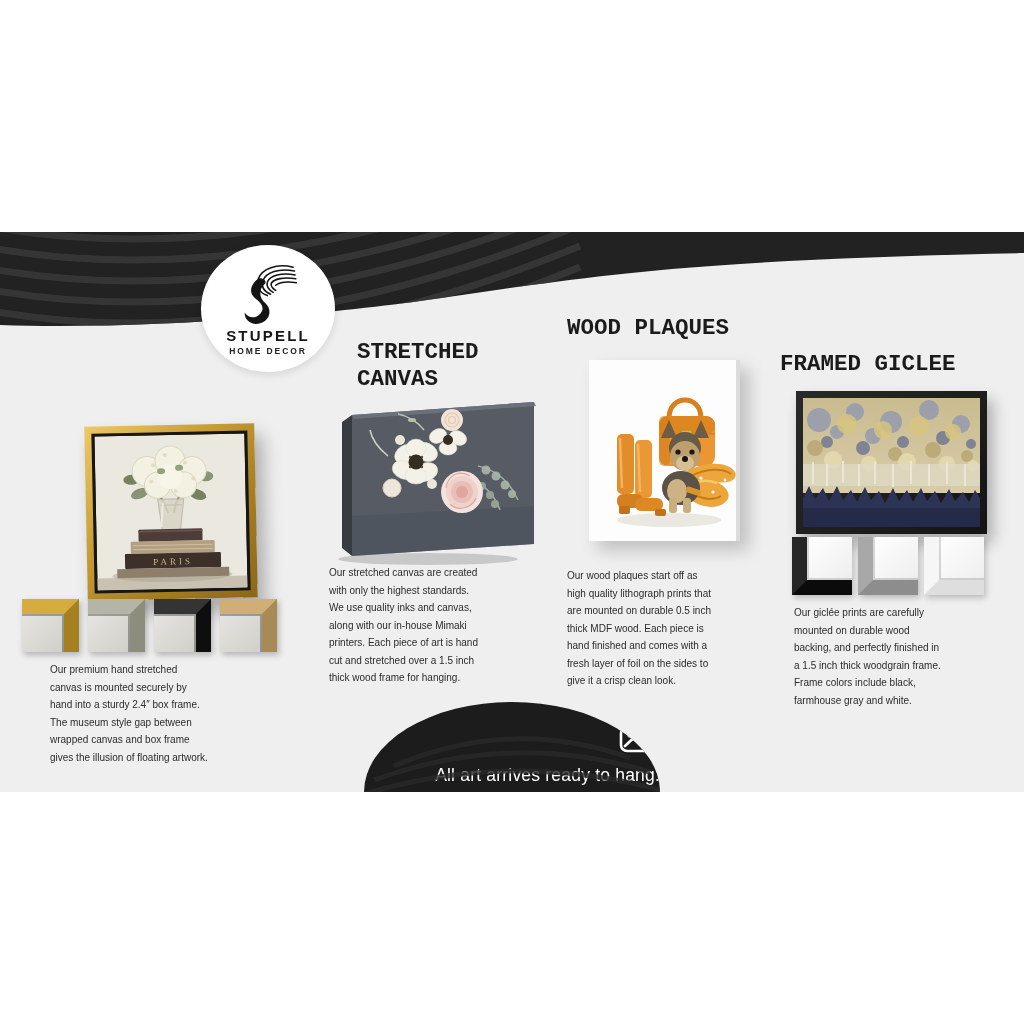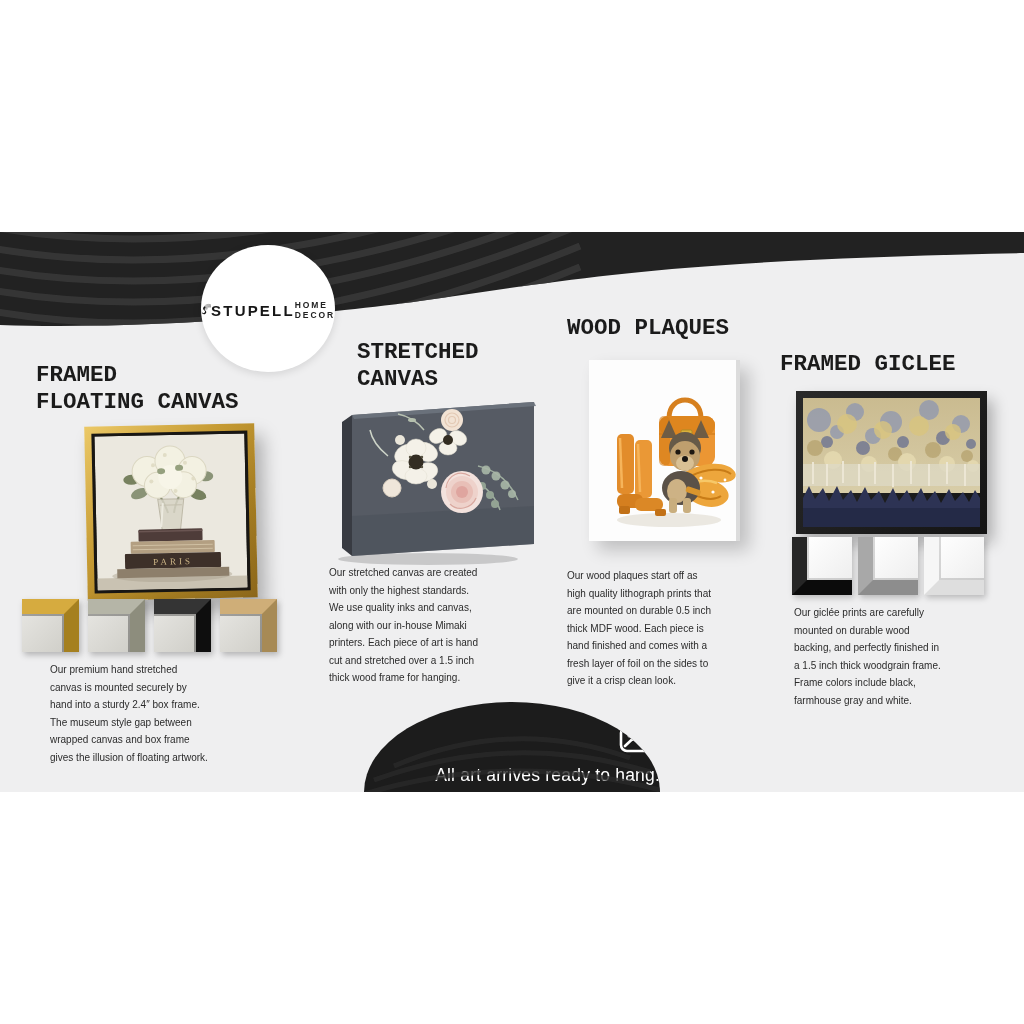--- a/index.html
+++ b/index.html
@@ -5,21 +5,21 @@
   html,body { margin:0; padding:0; background:#ffffff; }
   #stage { position:relative; width:1024px; height:1024px; background:#ffffff; overflow:hidden;
            font-family:"Liberation Sans", sans-serif; }
   
   #board { position:absolute; left:0; top:232px; width:1024px; height:560px; background:#efeff0; }
   .abs { position:absolute; }
   
   #wave { position:absolute; left:0; top:0; width:1024px; height:98px; }
   
   #logo { position:absolute; left:201px; top:13px; width:134px; height:127px; background:#ffffff;
-          border-radius:50%; display:flex; flex-direction:row; align-items:center; justify-content:center;
+          border-radius:50%; display:flex; flex-direction:column; align-items:center; justify-content:center;
           z-index:6; box-shadow:0 2px 8px rgba(0,0,0,.12); }
   #logo .brand-name { font-size:15px; font-weight:700; letter-spacing:2.2px; color:#161616; margin-top:3px; }
   #logo .brand-tag  { font-size:8.5px; font-weight:700; letter-spacing:1.9px; color:#222; margin-top:2px; }
   
   .title { font-family:Liberation Mono, monospace; font-weight:bold; font-size:22.5px; line-height:27px;
            color:#1b1b1b; white-space:pre-line; letter-spacing:0px; }
   .para  { font-size:10px; line-height:17.5px; color:#2b2b2b; white-space:pre-line; letter-spacing:0px; }
   
   #float-frame { position:absolute; left:86px; top:193px; width:170px; height:174px; box-sizing:border-box;
                  padding:7px; background:linear-gradient(135deg,#ecc967 0%,#c59a33 40%,#a57d22 70%,#8c671a 100%);
@@ -90,22 +90,20 @@
           <path d="M87,20 C66,16 48,21 44,31 C42,38 46,43 53,47"></path>
           <path d="M88,26 C70,23 54,26 50,33 C49,38 52,41 57,44"></path>
           <path d="M89,32 C74,30 62,32 57,36"></path>
         </g>
         <path d="M30,26 C18,34 14,48 26,57 C38,66 40,74 31,82 C24,88 13,86 9,78 C8,90 20,99 33,95 C48,90 52,74 41,64 C31,55 30,42 40,34 C43,31 40,27 36,26 C34,25 32,25 30,26 Z" fill="#141414"></path>
       </svg>
       <div class="brand-name">STUPELL</div>
       <div class="brand-tag">HOME DECOR</div>
     </div>
 
-    <div class="abs title" style="left:36px; top:130px;">FRAMED
-FLOATING CANVAS</div>
 
     <div id="float-frame">
       <div id="float-gap">
         <svg width="150" height="154" viewBox="0 0 150 154">
           <rect width="150" height="154" fill="#ebe8df"></rect>
           <rect y="142" width="150" height="12" fill="#c9c2b2"></rect>
           <ellipse cx="75" cy="140" rx="60" ry="7" fill="#a99f8c" opacity="0.45"></ellipse>
           <path d="M72,78 C68,64 62,58 58,50 M78,78 C80,64 86,58 90,52" stroke="#7e8668" stroke-width="2" fill="none"></path>
           <ellipse cx="44" cy="58" rx="9" ry="5" fill="#8a9377" transform="rotate(-20 44 58)"></ellipse>
           <ellipse cx="102" cy="60" rx="9" ry="5" fill="#77815f" transform="rotate(20 102 60)"></ellipse>

